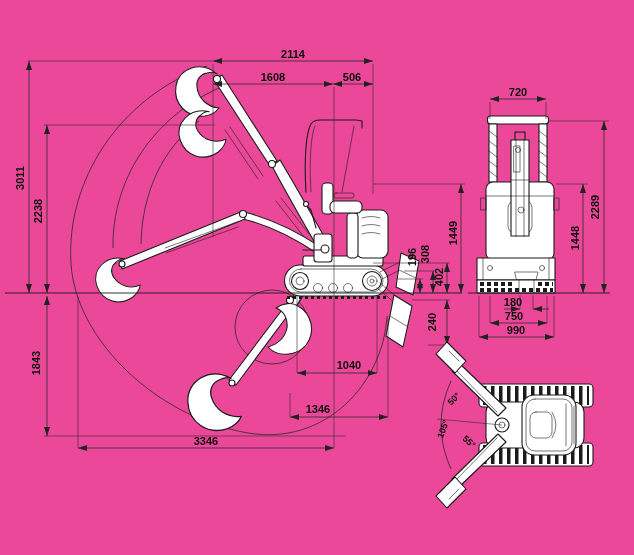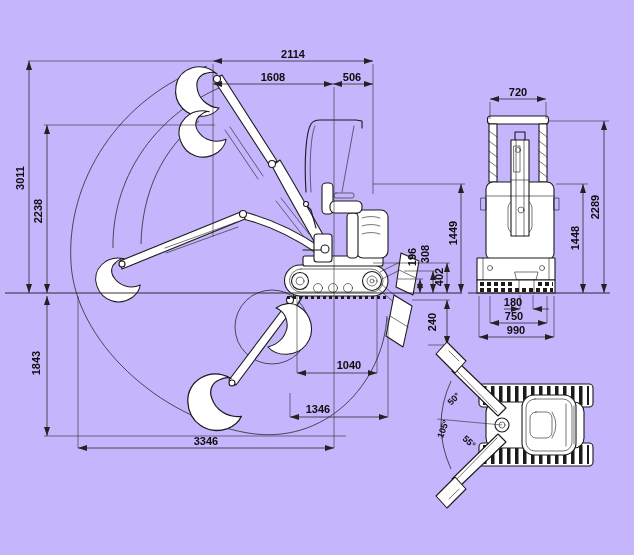--- a/index.html
+++ b/index.html
@@ -1,16 +1,16 @@
 <!DOCTYPE html>
 <html><head>
 <meta charset="utf-8">
 <style>
   html,body{margin:0;padding:0;background:#ffffff;}
-  .canvas{position:relative;width:634px;height:555px;background:#c4b5fd;overflow:hidden;}
+  .canvas{position:relative;width:634px;height:555px;background:#ec4899;overflow:hidden;}
   svg{display:block;}
   .art{stroke:#1b1b1b;fill:none;stroke-width:1.1;stroke-linejoin:round;stroke-linecap:round;}
   .artf{stroke:#1b1b1b;fill:#ffffff;stroke-width:1.1;stroke-linejoin:round;}
   .thin{stroke:#1b1b1b;fill:none;stroke-width:0.6;stroke-linejoin:round;stroke-linecap:round;}
   .tread{stroke:#1b1b1b;fill:none;stroke-width:3;stroke-dasharray:3 3;}
   .tread2{stroke:#1b1b1b;fill:none;stroke-width:4;stroke-dasharray:4 3;}
   .topTread{stroke:#1b1b1b;fill:none;stroke-width:19;stroke-dasharray:3.5 4.5;}
   .dim{stroke:#2b2b2b;fill:none;stroke-width:0.8;}
   .ext{stroke:#2b2b2b;fill:none;stroke-width:0.6;}
   .ground{stroke:#1b1b1b;fill:none;stroke-width:0.9;}

